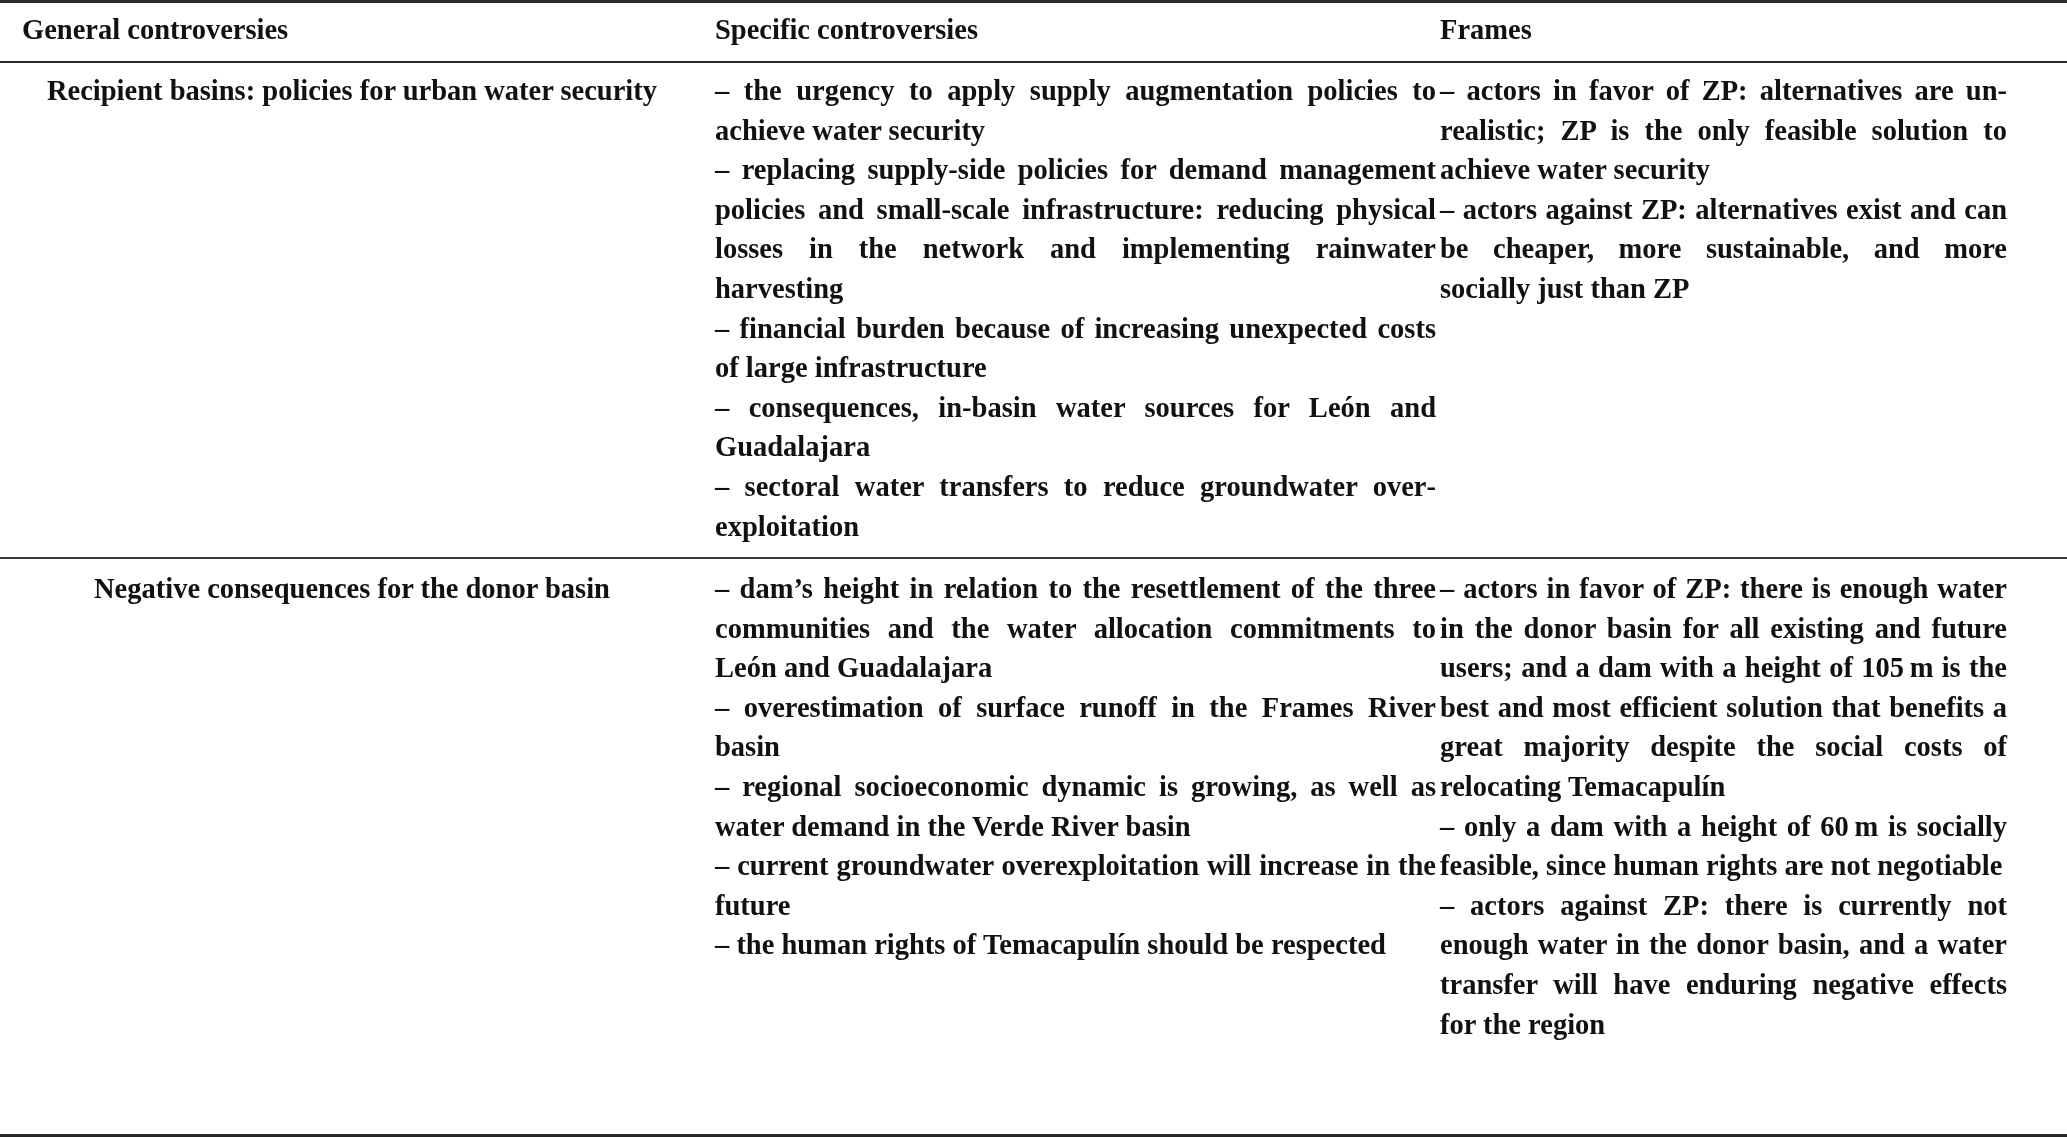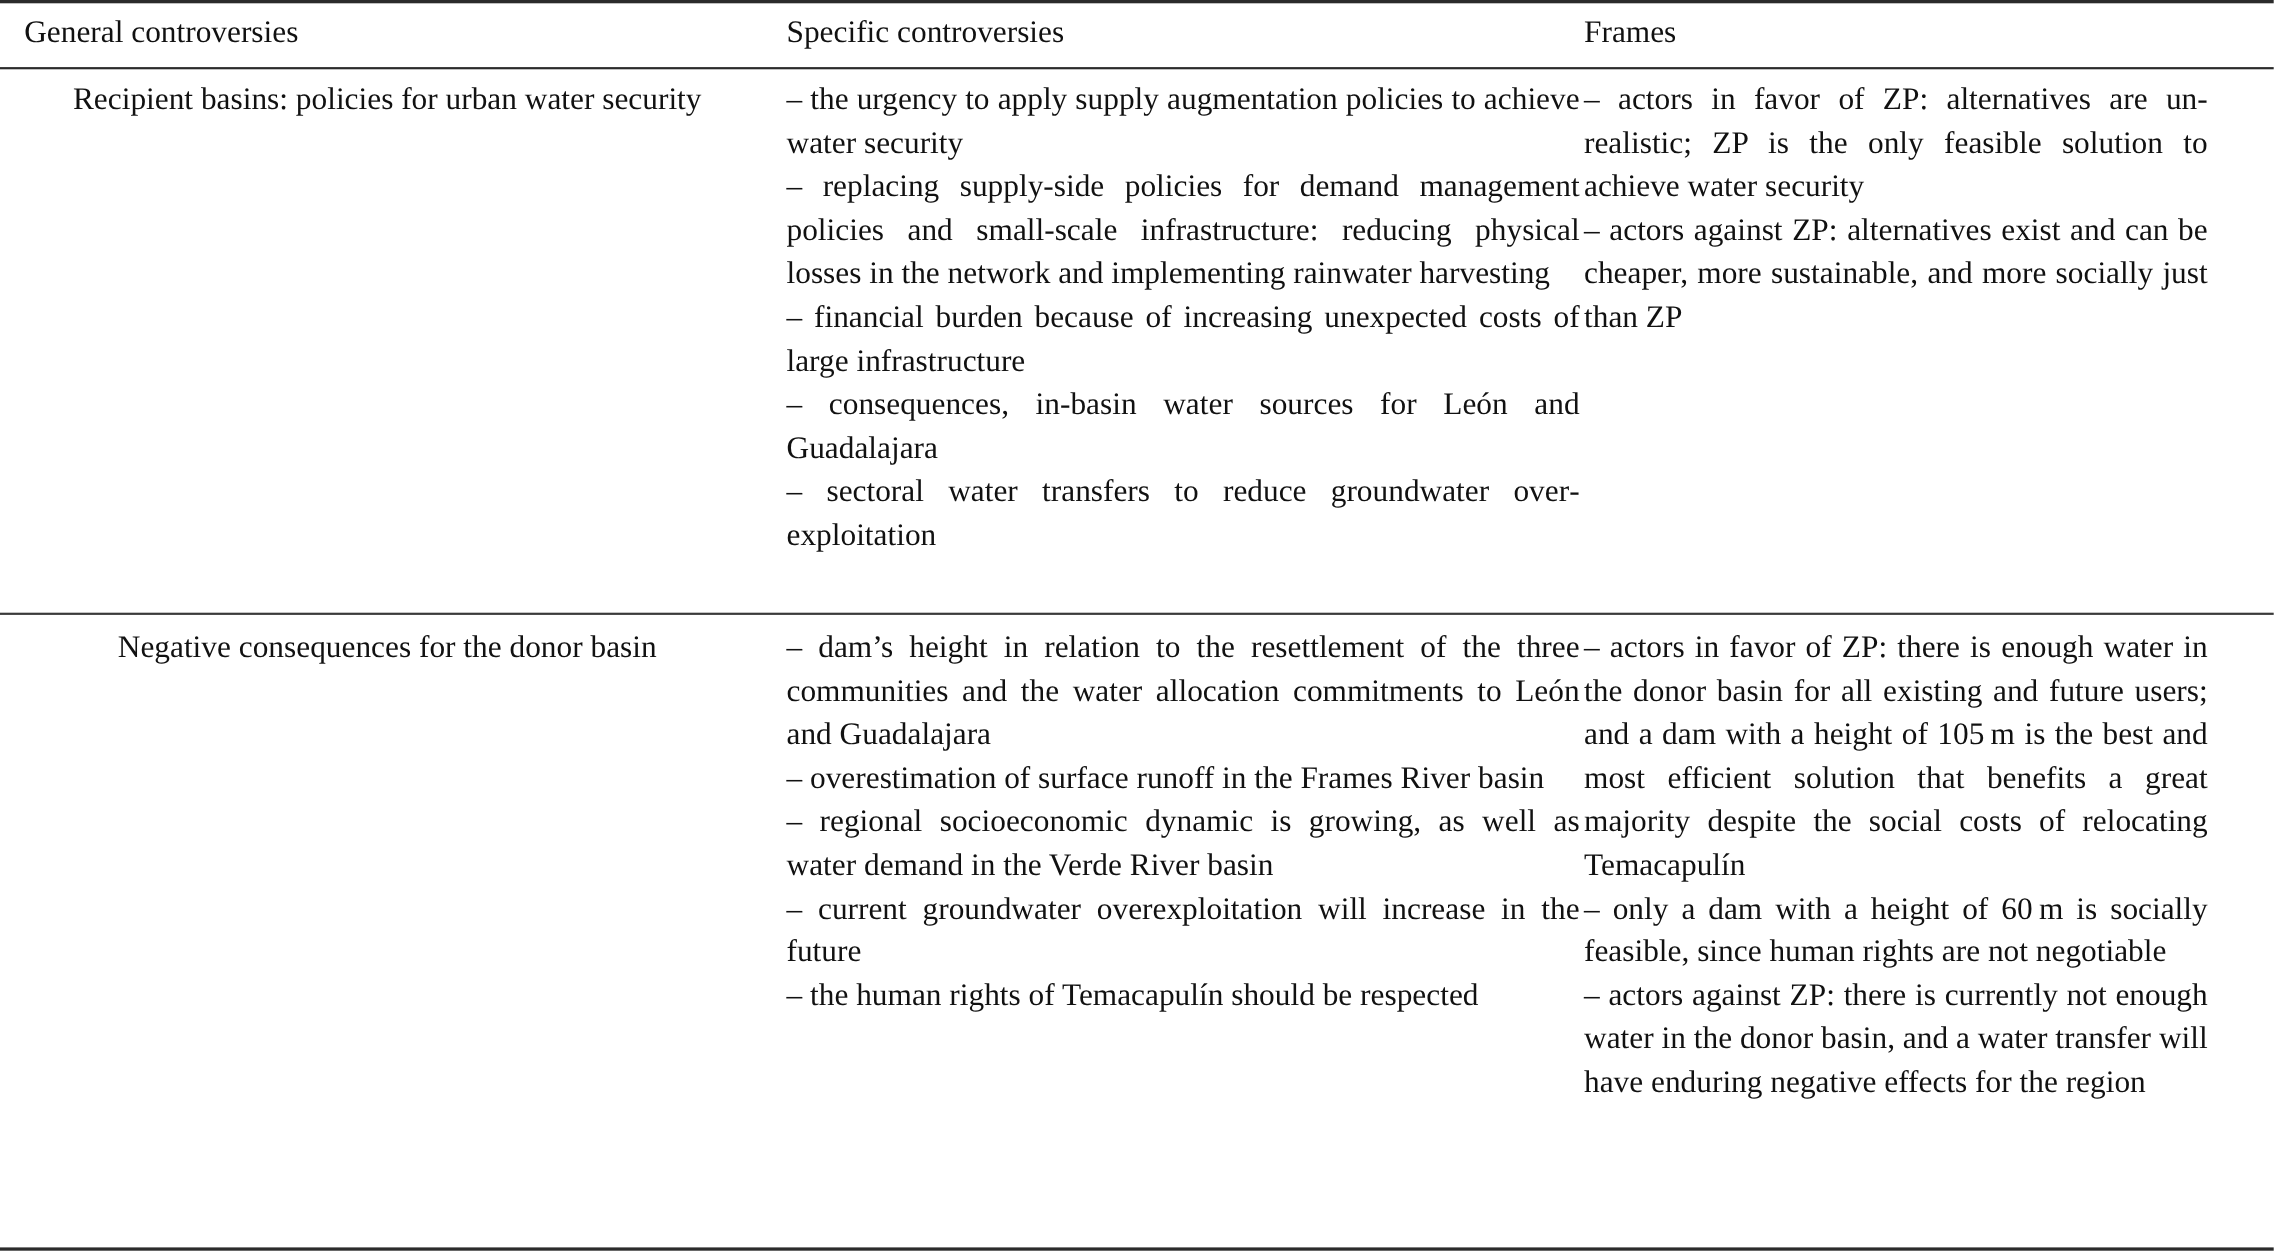--- a/index.html
+++ b/index.html
@@ -9,21 +9,21 @@
     color: #111111;
     font-size: 28.5px;
     line-height: 39.6px;
   }
   .rule { position: absolute; left: 0; width: 2067px; background: #2b2b2b; }
   .rule.top { top: 0; height: 3px; }
   .rule.head { top: 61px; height: 2px; }
   .rule.mid { top: 557px; height: 2px; background: #3a3a3a; }
   .rule.bottom { top: 1134px; height: 3px; }
 
-  .cell { position: absolute; text-align: justify; hyphens: manual; }
+  .cell { position: absolute; text-align: justify; hyphens: manual; font-weight: bold; }
   .c1 { left: 22px; width: 660px; text-align: center; }
   .c2 { left: 715px; width: 721px; }
   .c3 { left: 1440px; width: 567px; }
 
   .hdr { top: 10px; text-align: left; }
   .r1 { top: 71px; }
   .r2 { top: 569px; }
 
   .item { display: block; text-align: justify; text-align-last: left; }
 </style>

